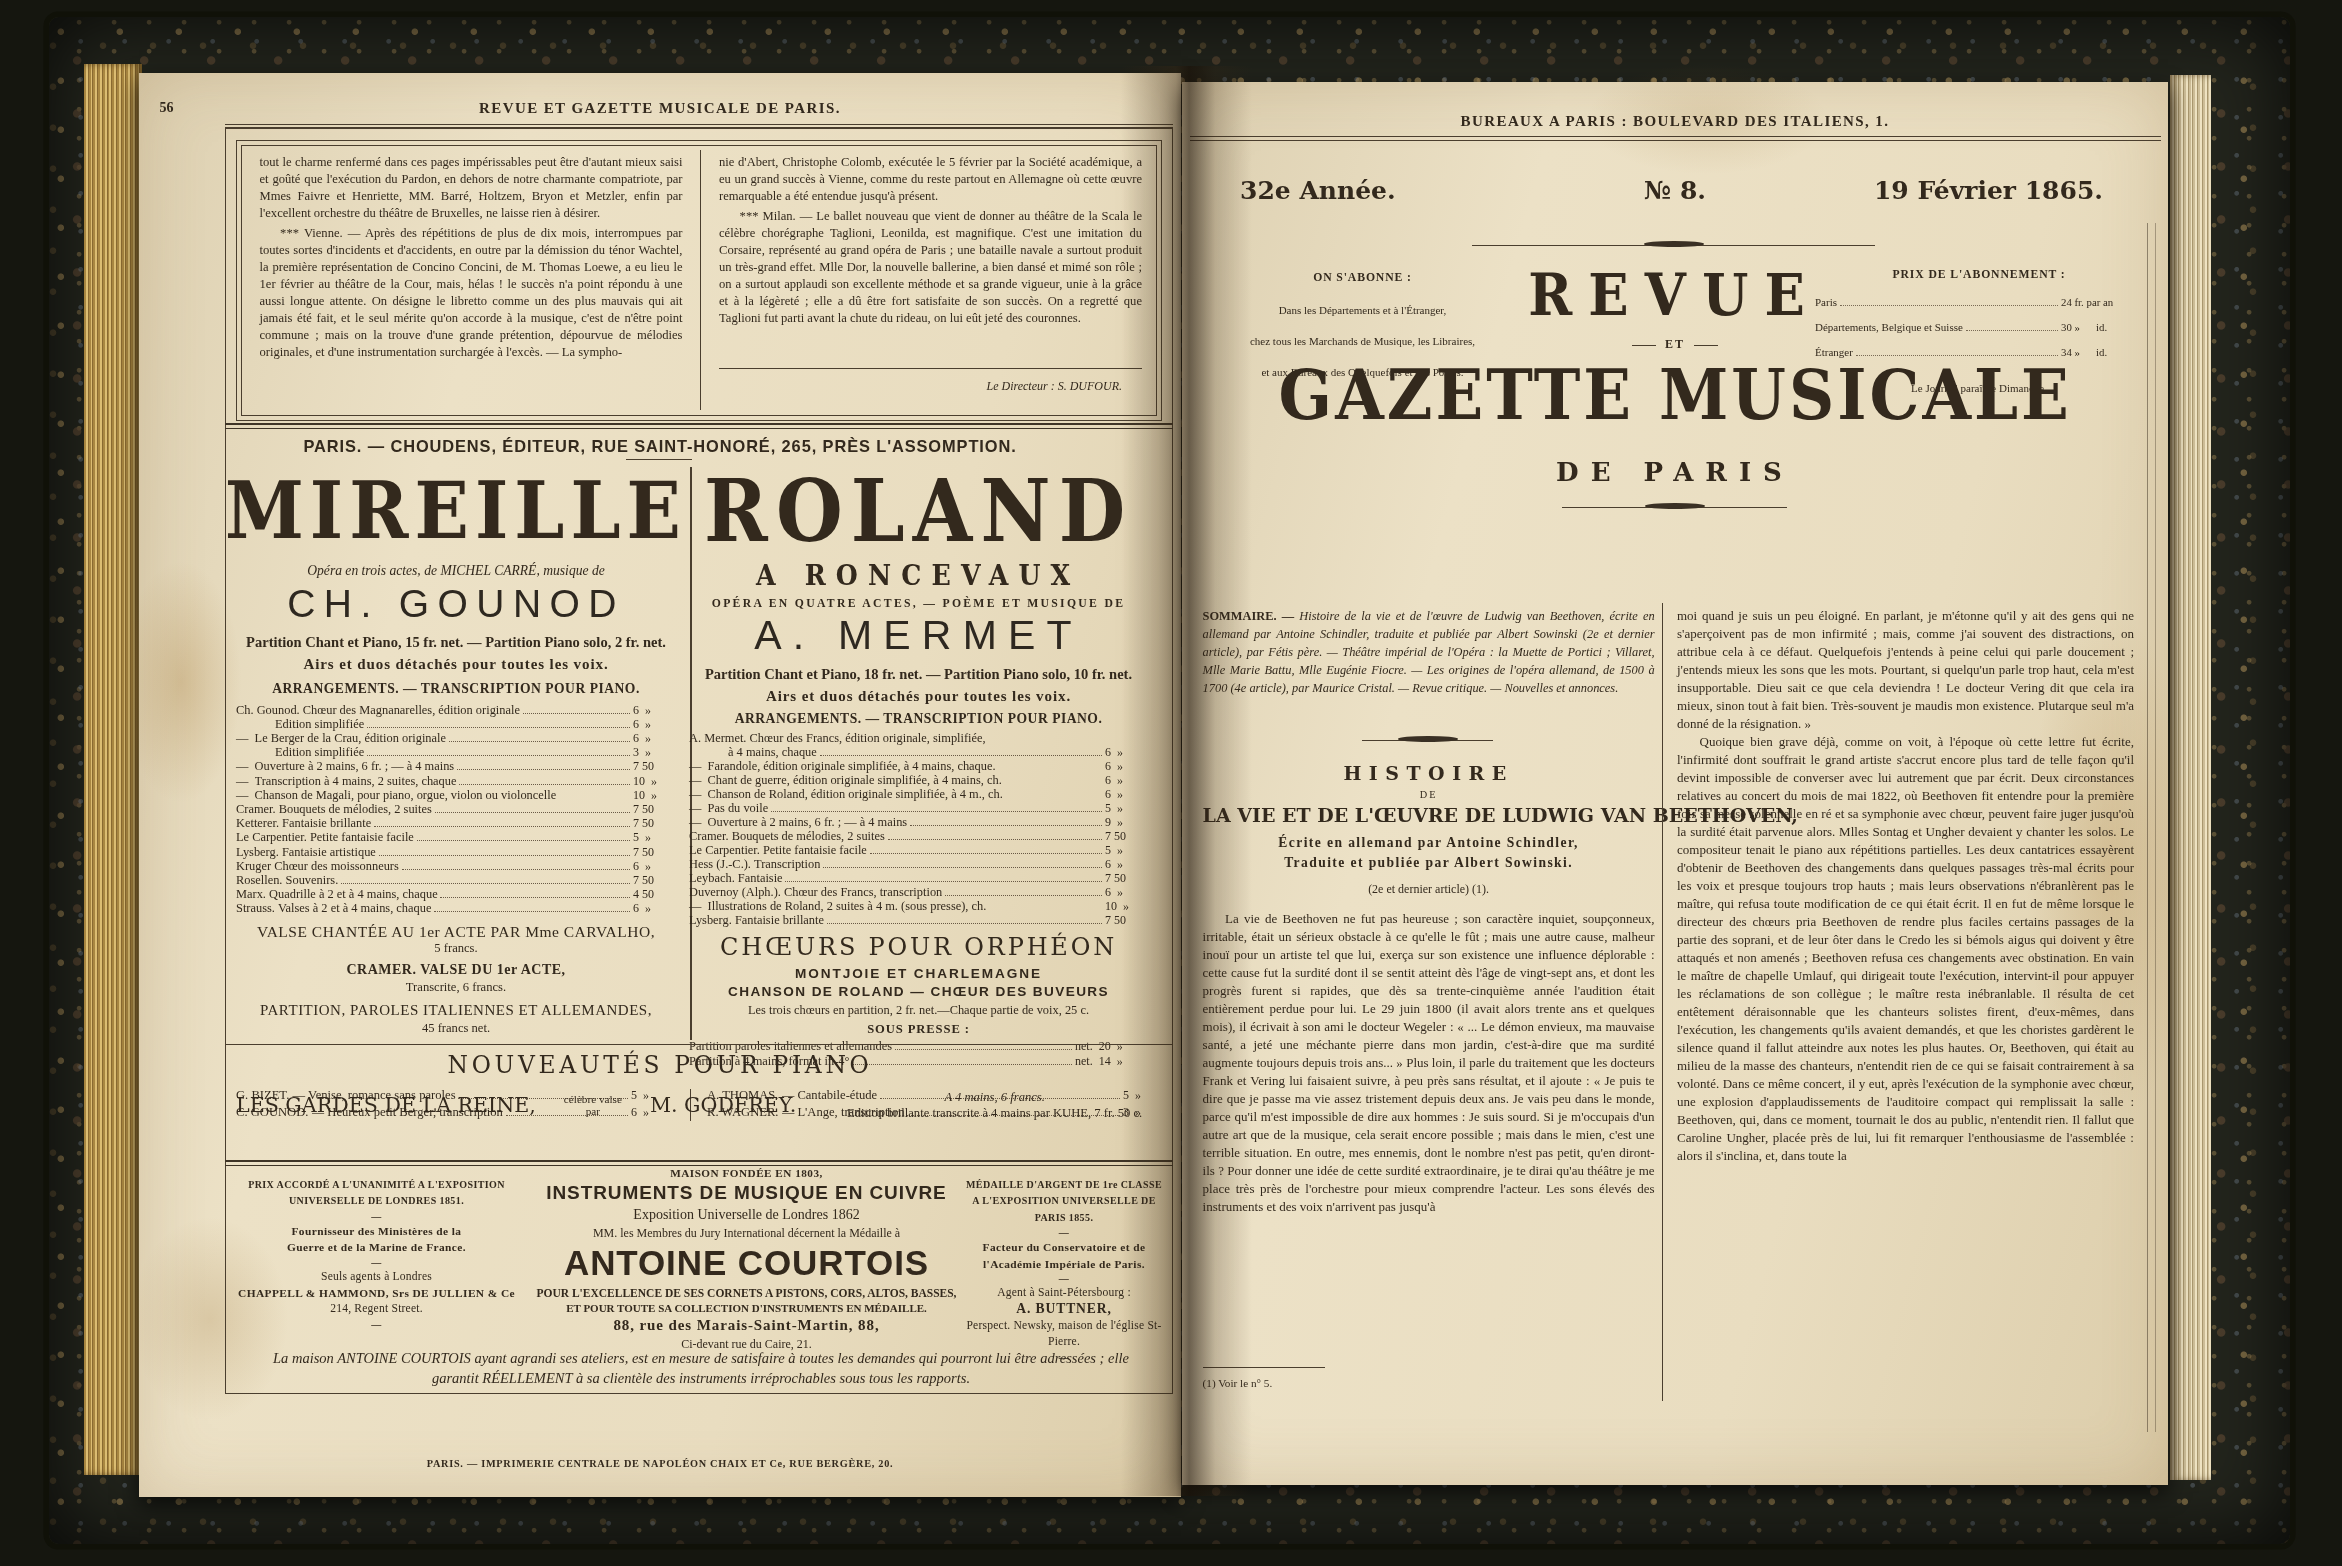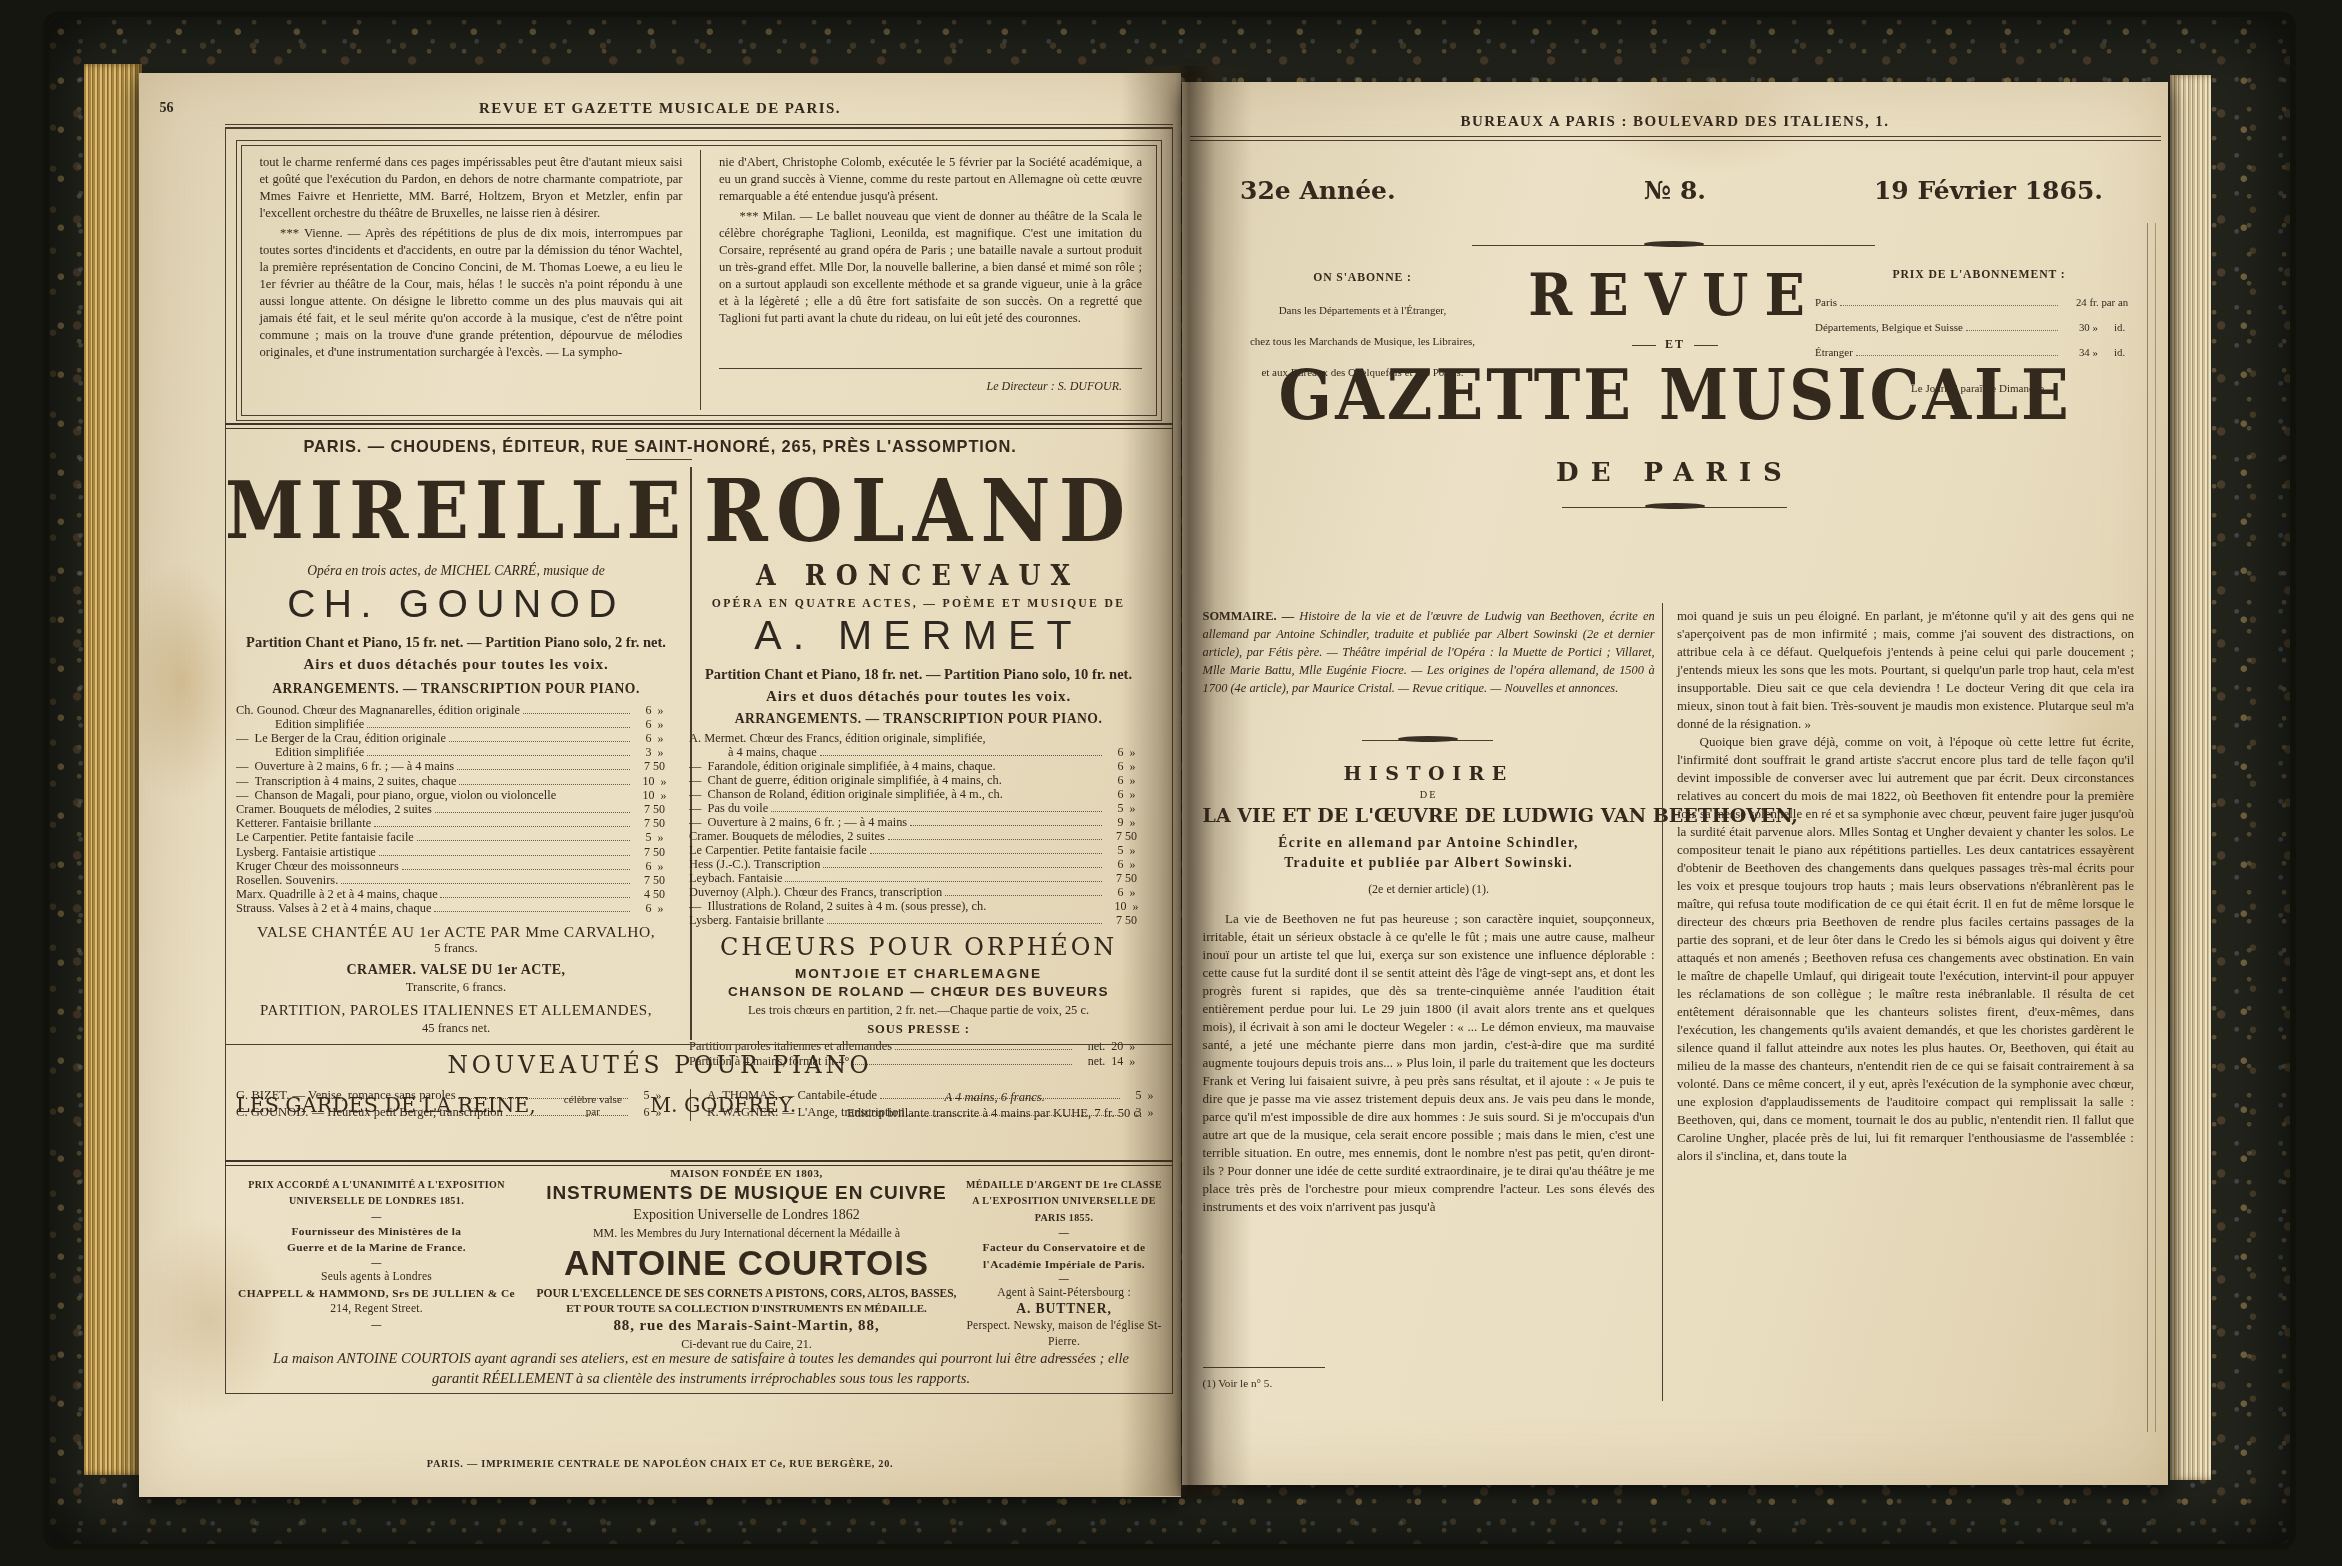--- a/index.html
+++ b/index.html
@@ -57,21 +57,21 @@
 
   
   .slab{display:inline-block;font-family:"DejaVu Serif",serif;font-weight:bold;transform:scale(1.08,1.2);transform-origin:center;white-space:nowrap}
   .widesans{font-family:"Liberation Sans",sans-serif;white-space:nowrap}
 
   
   .row{display:flex;align-items:baseline;font-size:12.4px;line-height:14.2px}
   .row .n{font-weight:normal;white-space:pre}
   .row .d{white-space:nowrap;overflow:hidden}
   .row .lead{flex:1 1 7.5px;min-width:7.5px;border-bottom:1.9px dotted rgba(74,58,40,.8);margin:0 2.8px 2.8px}
-  .row .p{width:43px;text-align:center;white-space:pre;font-size:12px}
+  .row .p{width:43px;text-align:left;white-space:pre;font-size:12px}
   .row.ind{padding-left:39px}
   .row.nd .lead{border-bottom:none}
   .row.wp .p{width:73px}
   .prixrow{font-size:11px;line-height:25px}
   .prixrow .p{width:82px;font-size:10.8px}
   .prixrow .lead{border-bottom:1.9px dotted rgba(74,58,40,.7)}
   .nouvrow{font-size:12.6px;line-height:17px}
 
   .ad-line{font:bold 10px/16.4px "Liberation Serif",serif;letter-spacing:0.4px;text-align:center}
   .ad-line.b2{font-size:11.4px}

